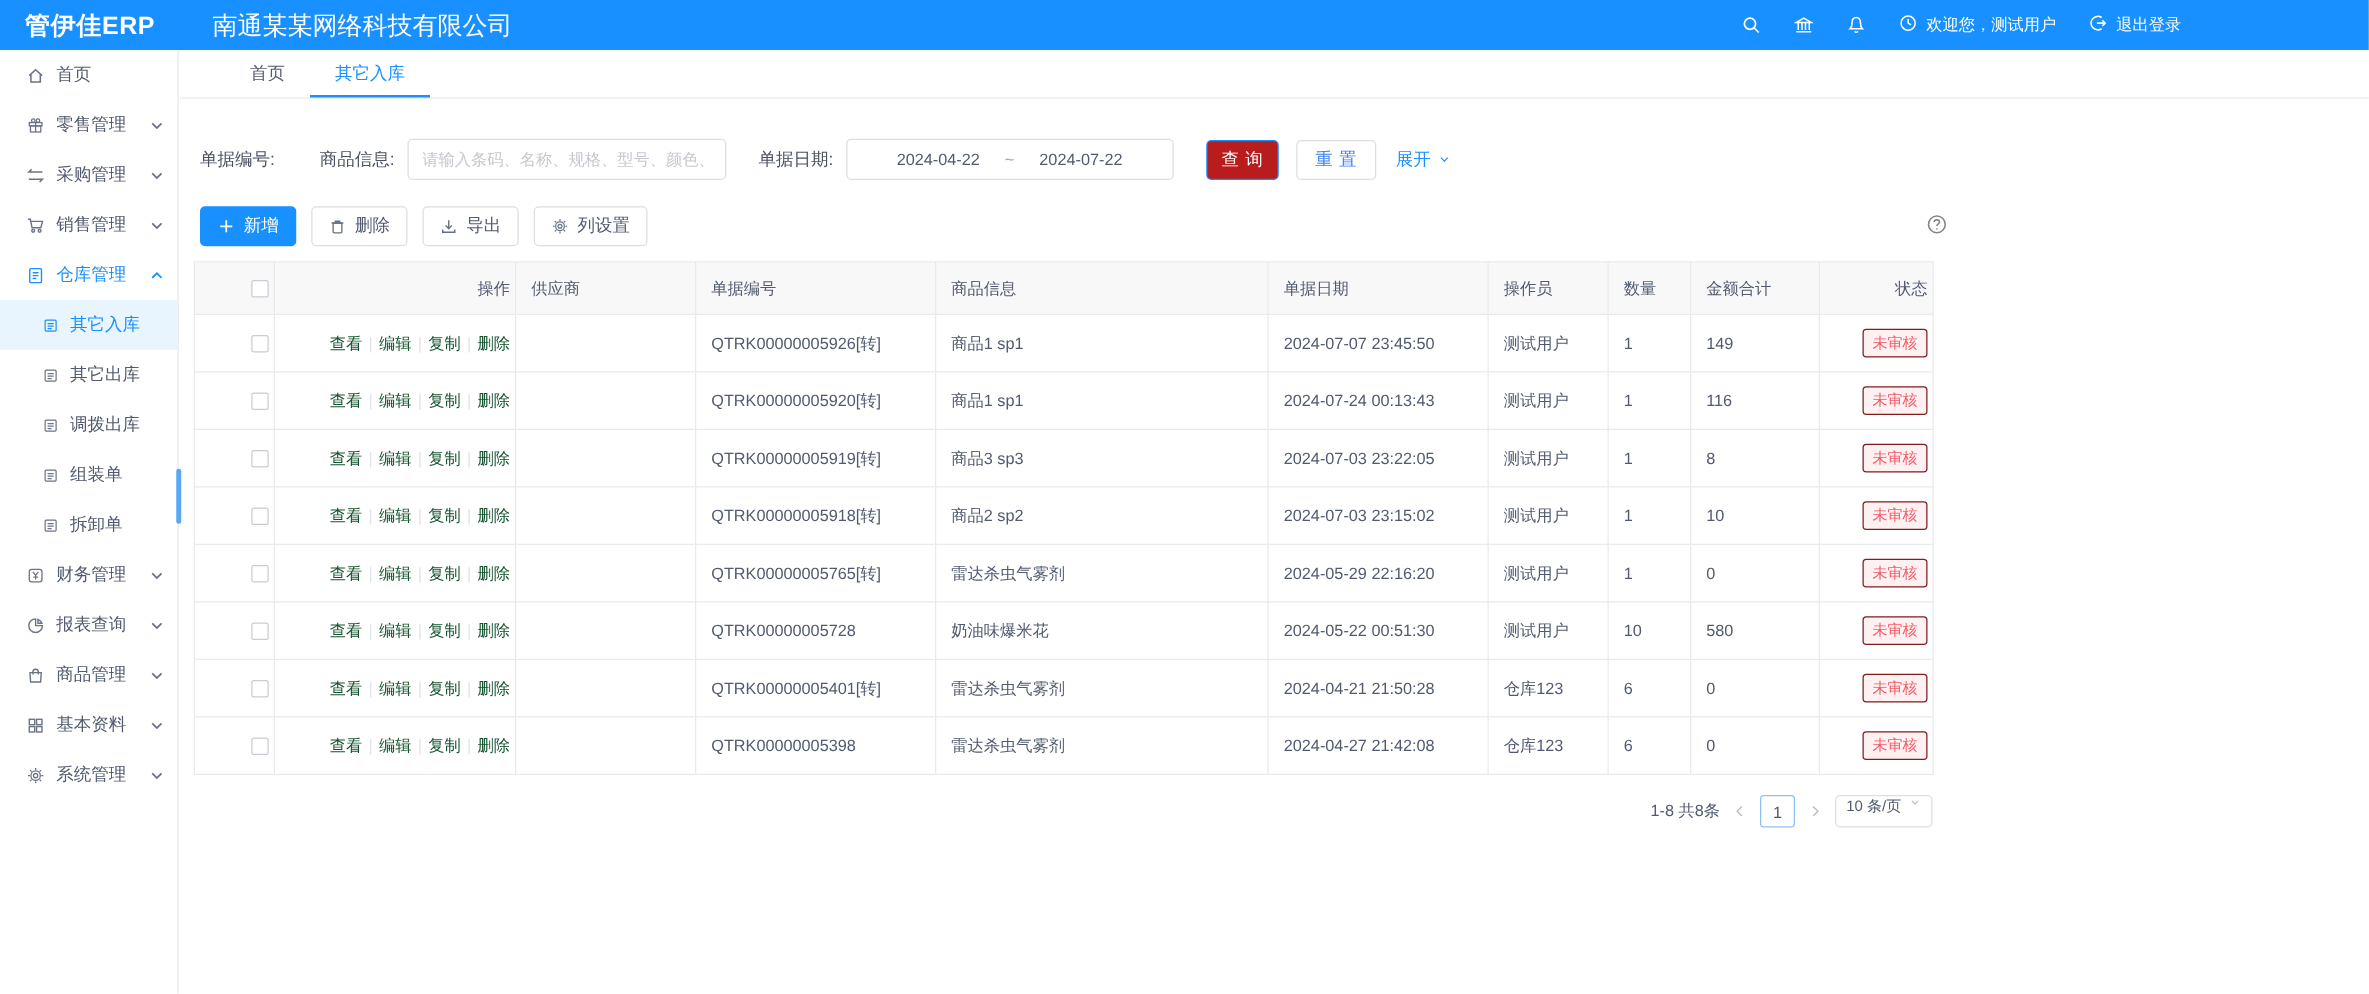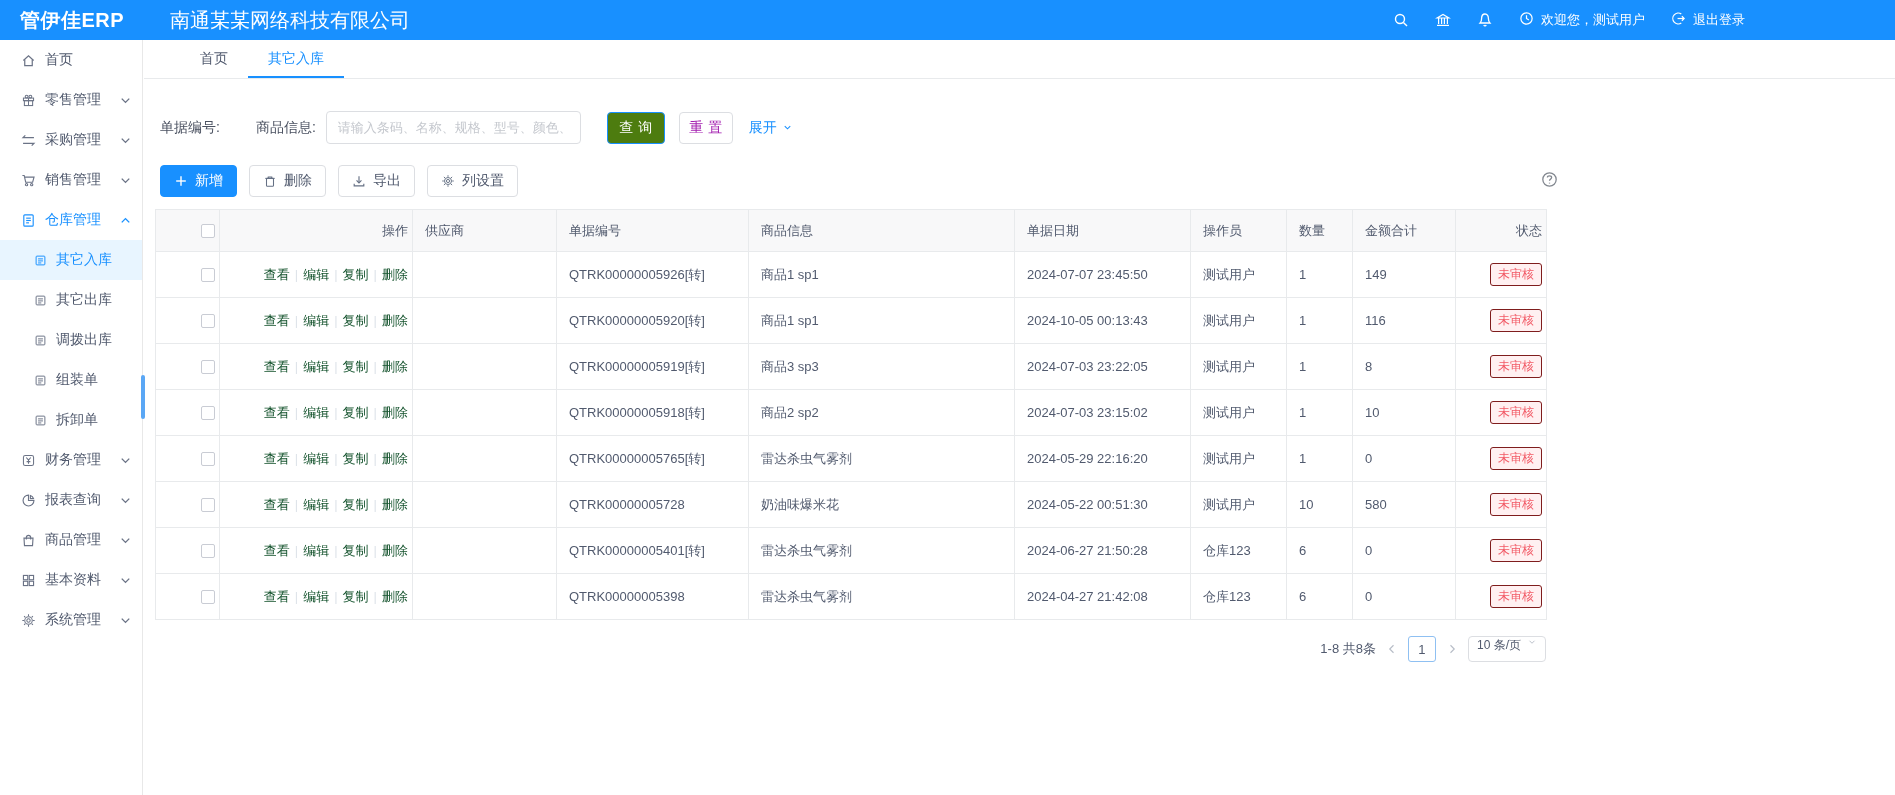--- a/index.html
+++ b/index.html
@@ -35,22 +35,22 @@
 .panel{position:relative;width:1416px}
 
 .filters{margin-top:32px;display:flex;align-items:center;padding-left:16px;font-size:14px;color:#4a5160}
 .fgroup{display:flex;align-items:center;margin-right:26px}
 .fgroup label{margin-right:10px;white-space:nowrap}
 input.f-input{height:33px;border:1px solid #dcdee2;border-radius:4px;padding:0 11px;font-size:13px;color:#515a6e;outline:none;font-family:inherit}
 input.f-input::placeholder{color:#c5c8ce}
 .date-range{width:262px;height:33px;border:1px solid #dcdee2;border-radius:4px;display:flex;align-items:center;justify-content:center;gap:20px;font-size:13px;color:#515a6e;cursor:pointer}
 .date-sep{color:#9aa2af}
 .btn{height:32px;border-radius:4px;font-size:14px;display:inline-flex;align-items:center;justify-content:center;cursor:pointer;font-family:inherit;letter-spacing:5px;text-indent:5px}
-.btn-primary{background:#4d7c0f;color:#fff;border:1px solid #1890ff;width:58px}
-.btn-plain{background:#fff;color:#a21caf;border:1px solid #dcdee2;width:54px;margin-left:14px}
+.btn-primary{background:#b91c1c;color:#fff;border:1px solid #1890ff;width:58px}
+.btn-plain{background:#fff;color:#3b82f6;border:1px solid #dcdee2;width:64px;margin-left:14px}
 .expand{color:#1890ff;font-size:14px;display:flex;align-items:center;gap:5px;margin-left:16px;cursor:pointer}
 .expand .ic{font-size:11px}
 
 .toolbar{margin-top:21px;padding-left:16px;display:flex;gap:12px}
 .tbtn{height:32px;padding:0 13px;border-radius:4px;border:1px solid #dcdee2;background:#fff;color:#515a6e;font-size:14px;display:inline-flex;align-items:center;gap:7px;cursor:pointer;font-family:inherit}
 .tbtn .ic{font-size:14px;color:#657084}
 .tbtn.primary{background:#1890ff;border-color:#1890ff;color:#fff}
 .tbtn.primary .ic{color:#fff}
 .help{position:absolute;right:2px;top:60px;font-size:17px;color:#82878f;cursor:pointer}
 
@@ -331,20 +331,28 @@
     </div>
 
   <section class="panel">
     <div class="filters">
       <div class="fgroup">
         <label>单据编号:</label>
       </div>
       <div class="fgroup">
         <label>商品信息:</label>
         <input class="f-input" style="width: 255px;" placeholder="请输入条码、名称、规格、型号、颜色、扩展...">
+      </div>
+      <div class="fgroup">
+        <label>单据日期:</label>
+        <div class="date-range">
+          <span>2024-04-22</span>
+          <span class="date-sep">~</span>
+          <span>2024-07-22</span>
+        </div>
       </div>
       <button class="btn btn-primary">查询</button>
       <button class="btn btn-plain">重置</button>
       <span class="expand">
         <span>展开</span>
         <span class="ic">
             <svg viewBox="0 0 16 16" fill="none" stroke="currentColor" stroke-width="1.5">
               <polyline points="4,6 8,10 12,6"></polyline>
             </svg>
           </span>
@@ -440,21 +448,21 @@
             <td>1</td>
             <td>149</td>
             <td class="c-center"><span class="badge">未审核</span></td>
           </tr>
           <tr>
             <td class="c-center"><span class="cb"></span></td>
             <td class="c-center"><a class="alink">查看</a><span class="sep">|</span><a class="alink">编辑</a><span class="sep">|</span><a class="alink">复制</a><span class="sep">|</span><a class="alink">删除</a></td>
             <td></td>
             <td>QTRK00000005920[转]</td>
             <td>商品1 sp1</td>
-            <td>2024-10-05 00:13:43</td>
+            <td>2024-07-24 00:13:43</td>
             <td>测试用户</td>
             <td>1</td>
             <td>116</td>
             <td class="c-center"><span class="badge">未审核</span></td>
           </tr>
           <tr>
             <td class="c-center"><span class="cb"></span></td>
             <td class="c-center"><a class="alink">查看</a><span class="sep">|</span><a class="alink">编辑</a><span class="sep">|</span><a class="alink">复制</a><span class="sep">|</span><a class="alink">删除</a></td>
             <td></td>
             <td>QTRK00000005919[转]</td>
@@ -500,21 +508,21 @@
             <td>10</td>
             <td>580</td>
             <td class="c-center"><span class="badge">未审核</span></td>
           </tr>
           <tr>
             <td class="c-center"><span class="cb"></span></td>
             <td class="c-center"><a class="alink">查看</a><span class="sep">|</span><a class="alink">编辑</a><span class="sep">|</span><a class="alink">复制</a><span class="sep">|</span><a class="alink">删除</a></td>
             <td></td>
             <td>QTRK00000005401[转]</td>
             <td>雷达杀虫气雾剂</td>
-            <td>2024-06-27 21:50:28</td>
+            <td>2024-04-21 21:50:28</td>
             <td>仓库123</td>
             <td>6</td>
             <td>0</td>
             <td class="c-center"><span class="badge">未审核</span></td>
           </tr>
           <tr>
             <td class="c-center"><span class="cb"></span></td>
             <td class="c-center"><a class="alink">查看</a><span class="sep">|</span><a class="alink">编辑</a><span class="sep">|</span><a class="alink">复制</a><span class="sep">|</span><a class="alink">删除</a></td>
             <td></td>
             <td>QTRK00000005398</td>

